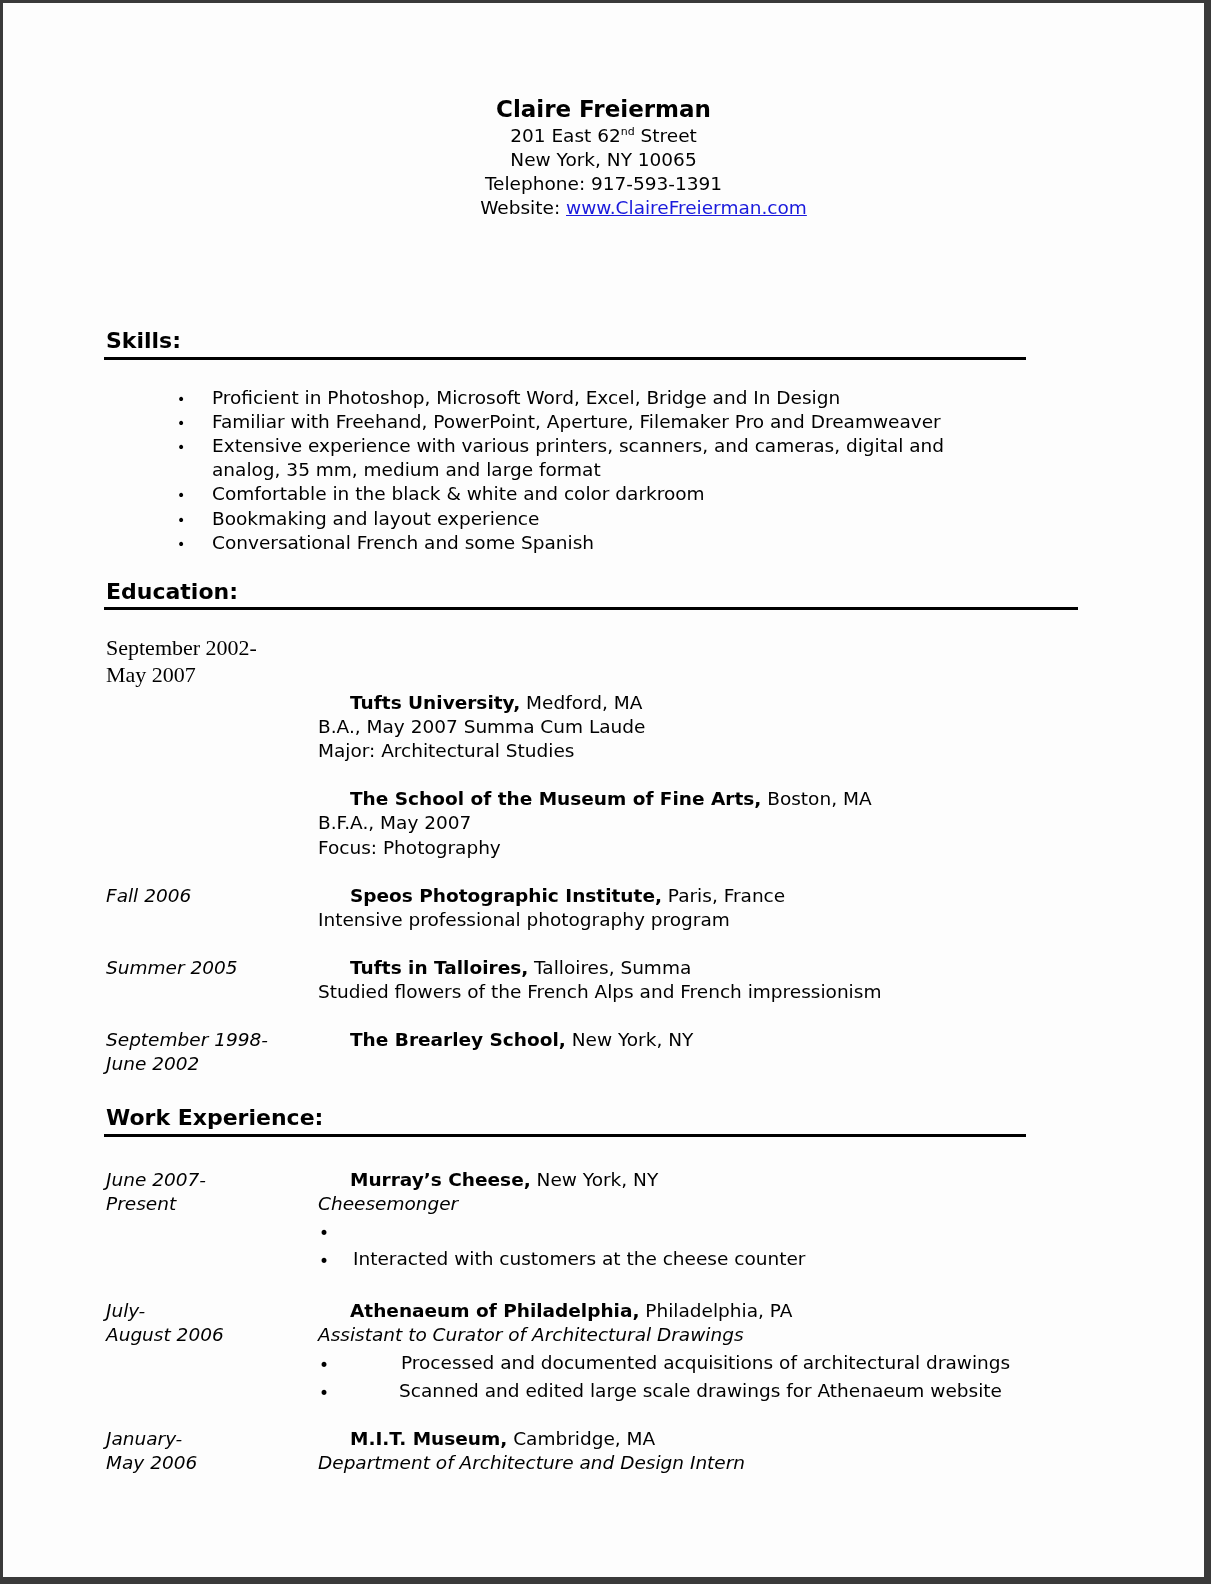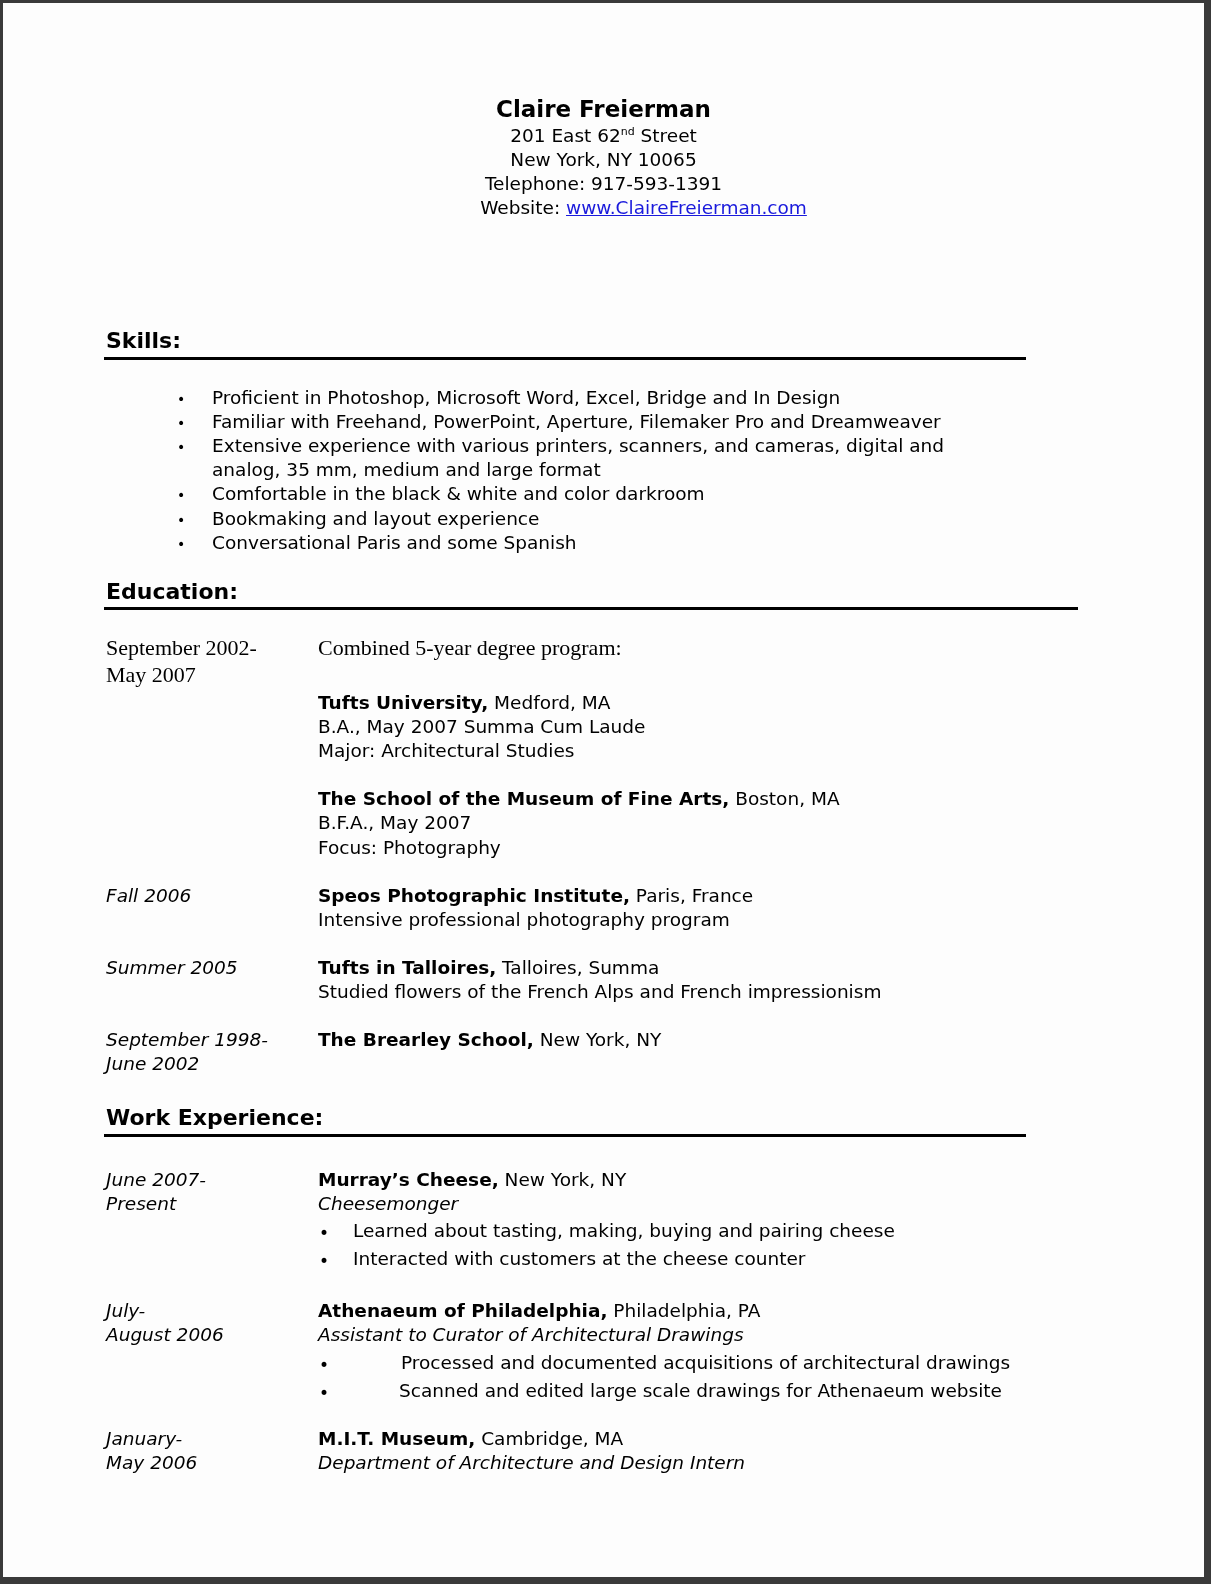--- a/index.html
+++ b/index.html
@@ -8,21 +8,21 @@
   .abs { position:absolute; white-space:nowrap; color:#000; }
   .header { position:absolute; left:0; width:1201px; text-align:center; font-family:"DejaVu Sans", sans-serif; color:#000; }
   .name { top:93px; font-size:23px; font-weight:bold; }
   .hline { font-size:18.5px; }
   .link { color:#1a1adc; text-decoration:underline; }
   .email-label { font-family:"Liberation Sans", sans-serif; font-size:20px; }
   .email-link { font-family:"Liberation Sans", sans-serif; font-weight:bold; font-size:19.5px; color:#1a1adc; text-decoration:underline; }
   .section-title { font-family:"DejaVu Sans", sans-serif; font-weight:bold; font-size:22px; position:absolute; left:103px; }
   .rule { position:absolute; left:101px; height:3px; background:#000; }
   .txt { font-family:"DejaVu Sans", sans-serif; font-size:18.5px; }
-  .b { font-weight:bold; }
+  .b { font-weight:bold;margin-left:32px; }
   .i { font-style:italic; }
   .bullet { position:absolute; font-family:"DejaVu Sans", sans-serif; font-size:14px; }
   .serif-txt { font-family:"Liberation Serif", serif; font-size:22px; }
 </style>
 </head>
 <body>
 
 <div class="page">
 
   <div class="header name">Claire Freierman</div>
@@ -39,28 +39,27 @@
   <div class="bullet abs" style="left:174px; top:412px;">•</div>
   <div class="abs txt" style="left:209px; top:408px;">Familiar with Freehand, PowerPoint, Aperture, Filemaker Pro and Dreamweaver</div>
   <div class="bullet abs" style="left:174px; top:436px;">•</div>
   <div class="abs txt" style="left:209px; top:432px;">Extensive experience with various printers, scanners, and cameras, digital and</div>
   <div class="abs txt" style="left:209px; top:456px;">analog, 35 mm, medium and large format</div>
   <div class="bullet abs" style="left:174px; top:484px;">•</div>
   <div class="abs txt" style="left:209px; top:480px;">Comfortable in the black &amp; white and color darkroom</div>
   <div class="bullet abs" style="left:174px; top:509px;">•</div>
   <div class="abs txt" style="left:209px; top:505px;">Bookmaking and layout experience</div>
   <div class="bullet abs" style="left:174px; top:533px;">•</div>
-  <div class="abs txt" style="left:209px; top:529px;">Conversational Paris and some Spanish</div>
+  <div class="abs txt" style="left:209px; top:529px;">Conversational French and some Spanish</div>
 
   <div class="section-title" style="top:576px;">Education:</div>
   <div class="rule" style="top:604px; width:974px;"></div>
 
   <div class="abs serif-txt" style="left:103px; top:632px;">September 2002-</div>
   <div class="abs serif-txt" style="left:103px; top:659px;">May 2007</div>
-  <div class="abs serif-txt" style="left:315px; top:632px;">Combined 5-year degree program:</div>
 
   <div class="abs txt" style="left:315px; top:689px;"><span class="b">Tufts University,</span><span> Medford, MA</span></div>
   <div class="abs txt" style="left:315px; top:713px;">B.A., May 2007 Summa Cum Laude</div>
   <div class="abs txt" style="left:315px; top:737px;">Major: Architectural Studies</div>
 
   <div class="abs txt" style="left:315px; top:785px;"><span class="b">The School of the Museum of Fine Arts,</span><span> Boston, MA</span></div>
   <div class="abs txt" style="left:315px; top:809px;">B.F.A., May 2007</div>
   <div class="abs txt" style="left:315px; top:834px;">Focus: Photography</div>
 
   <div class="abs txt i" style="left:103px; top:882px;">Fall 2006</div>
@@ -76,21 +75,20 @@
   <div class="abs txt" style="left:315px; top:1026px;"><span class="b">The Brearley School,</span><span> New York, NY</span></div>
 
   <div class="section-title" style="top:1102px;">Work Experience:</div>
   <div class="rule" style="top:1131px; width:922px;"></div>
 
   <div class="abs txt i" style="left:103px; top:1166px;">June 2007-</div>
   <div class="abs txt i" style="left:103px; top:1190px;">Present</div>
   <div class="abs txt" style="left:315px; top:1166px;"><span class="b">Murray’s Cheese,</span><span> New York, NY</span></div>
   <div class="abs txt i" style="left:315px; top:1190px;">Cheesemonger</div>
   <div class="bullet abs" style="left:316px; top:1220px; font-size:17px;">•</div>
-  <div class="abs txt" style="left:350px; top:1217px;">Learned about tasting, making, buying and pairing cheese</div>
   <div class="bullet abs" style="left:316px; top:1248px; font-size:17px;">•</div>
   <div class="abs txt" style="left:350px; top:1245px;">Interacted with customers at the cheese counter</div>
 
   <div class="abs txt i" style="left:103px; top:1297px;">July-</div>
   <div class="abs txt i" style="left:103px; top:1321px;">August 2006</div>
   <div class="abs txt" style="left:315px; top:1297px;"><span class="b">Athenaeum of Philadelphia,</span><span> Philadelphia, PA</span></div>
   <div class="abs txt i" style="left:315px; top:1321px;">Assistant to Curator of Architectural Drawings</div>
   <div class="bullet abs" style="left:316px; top:1352px; font-size:17px;">•</div>
   <div class="abs txt" style="left:350px; top:1349px;margin-left:48px;">Processed and documented acquisitions of architectural drawings</div>
   <div class="bullet abs" style="left:316px; top:1380px; font-size:17px;">•</div>

